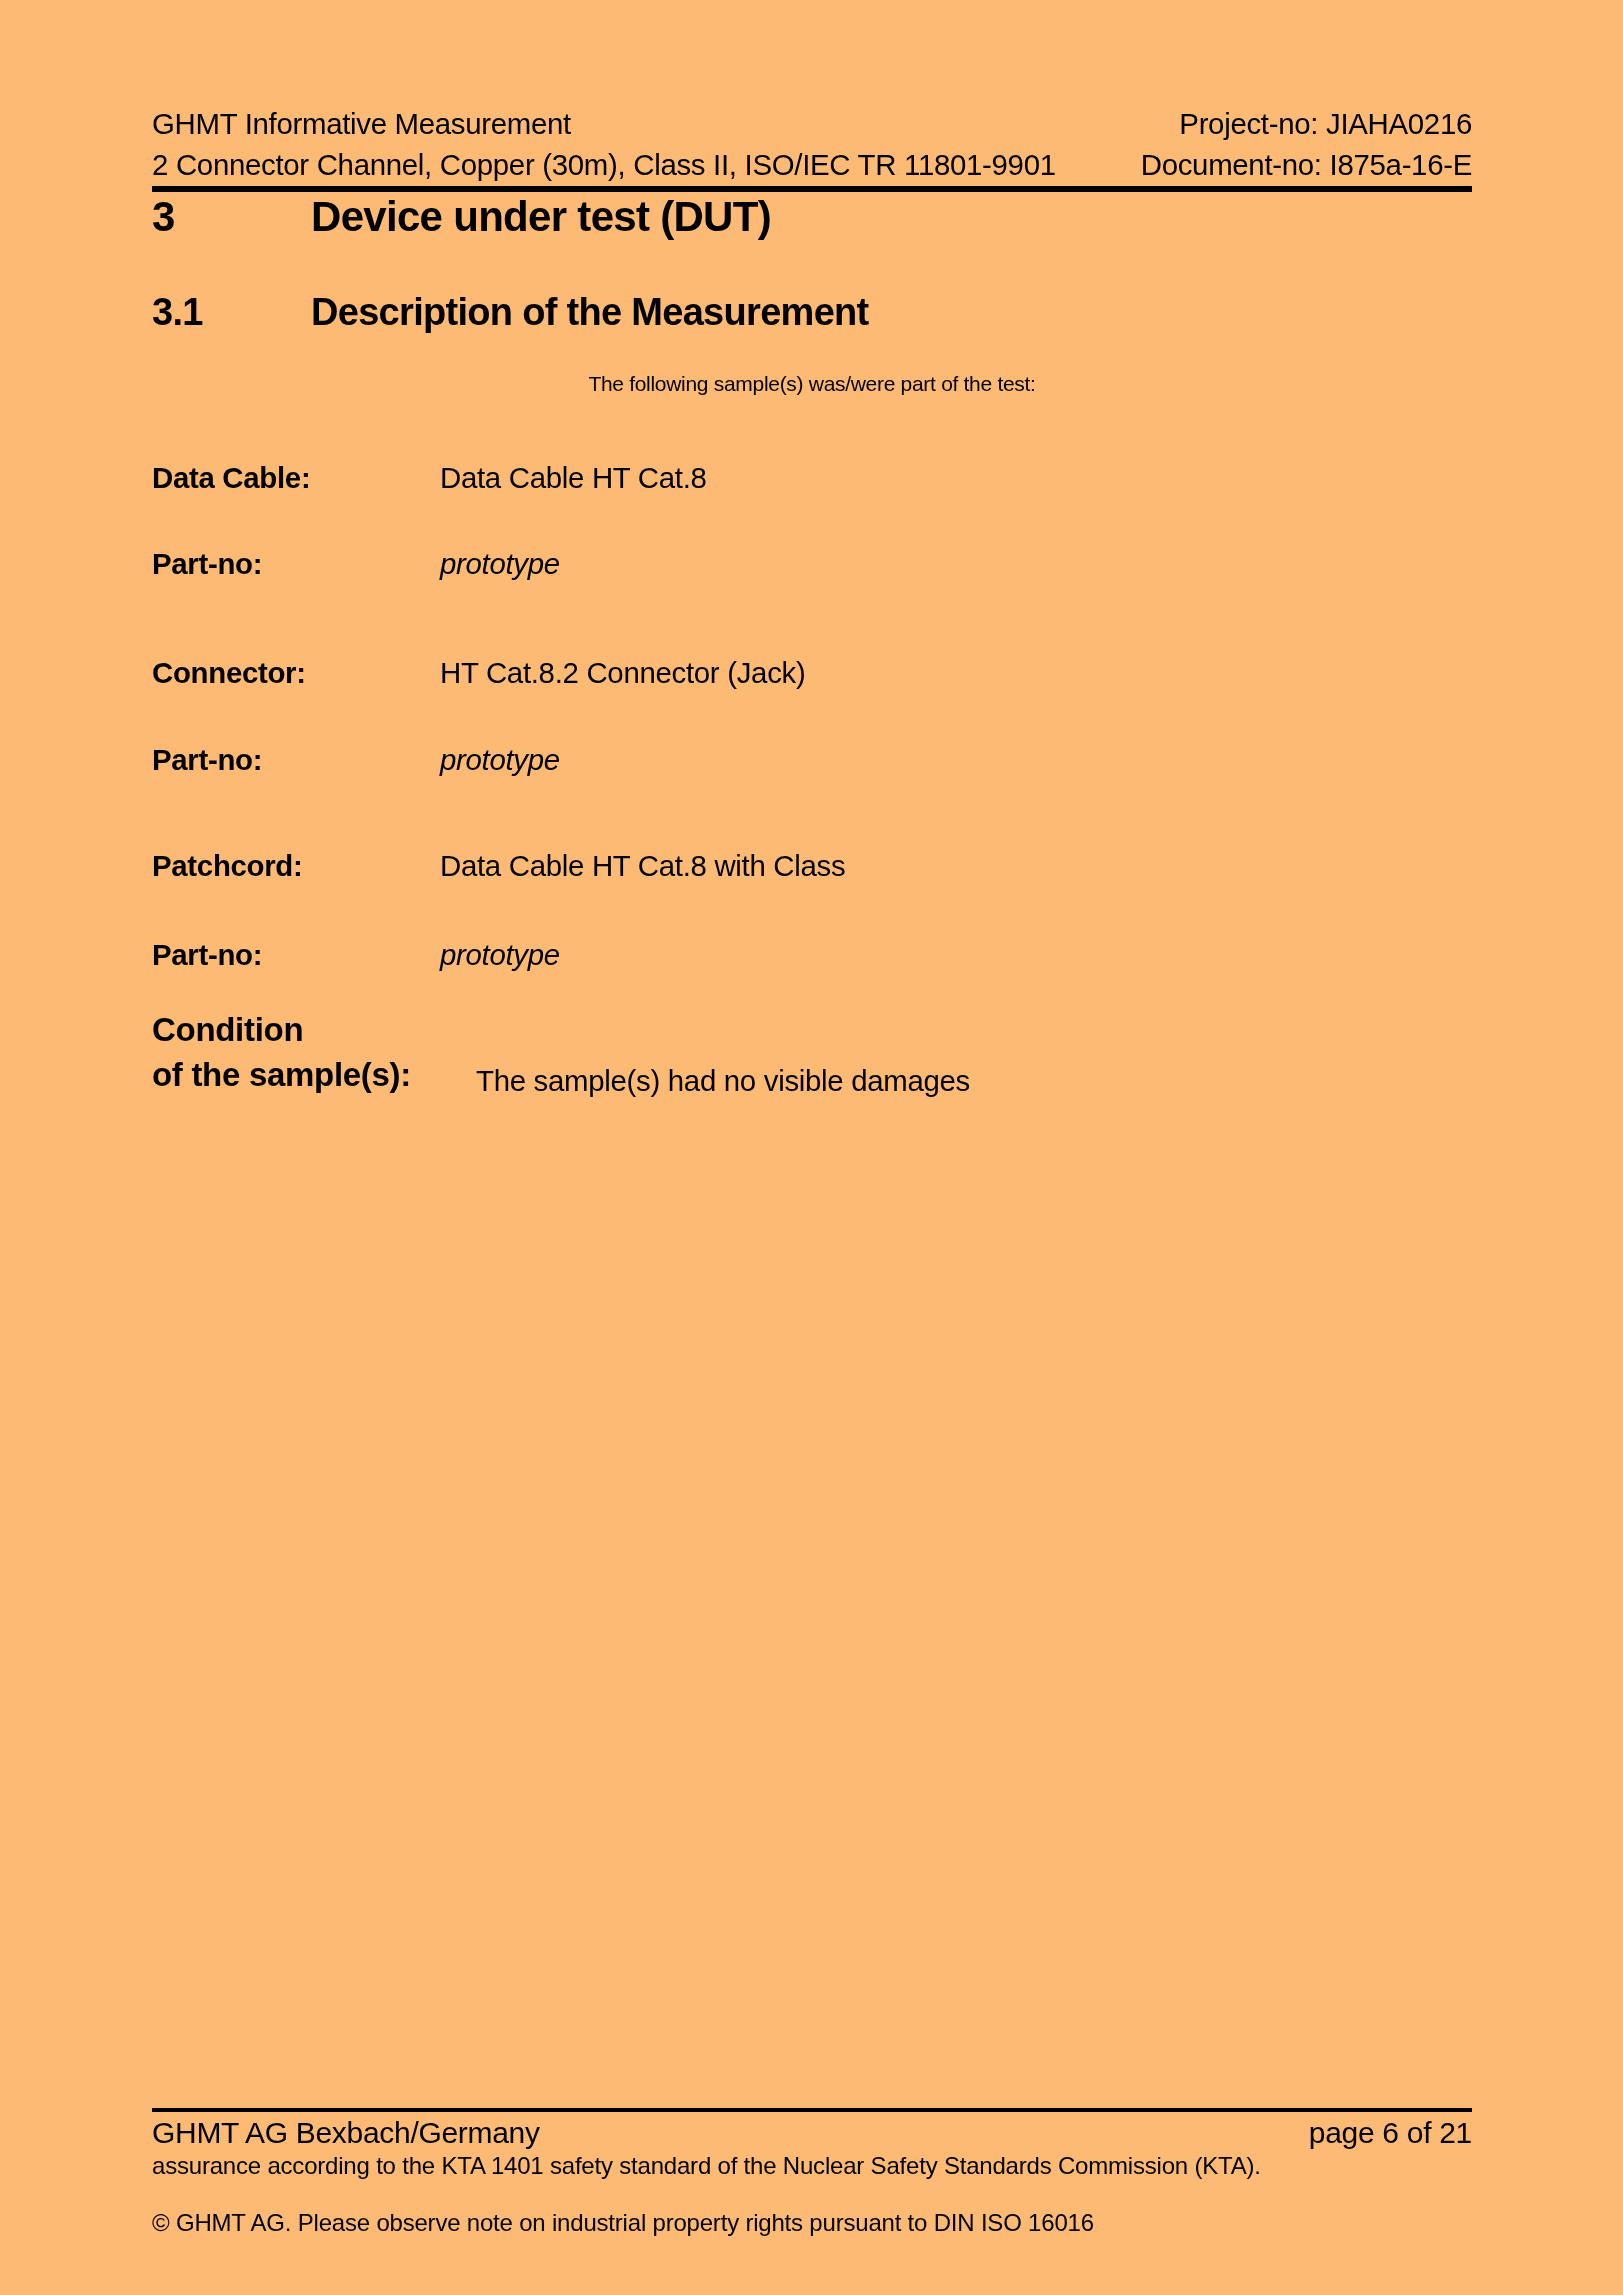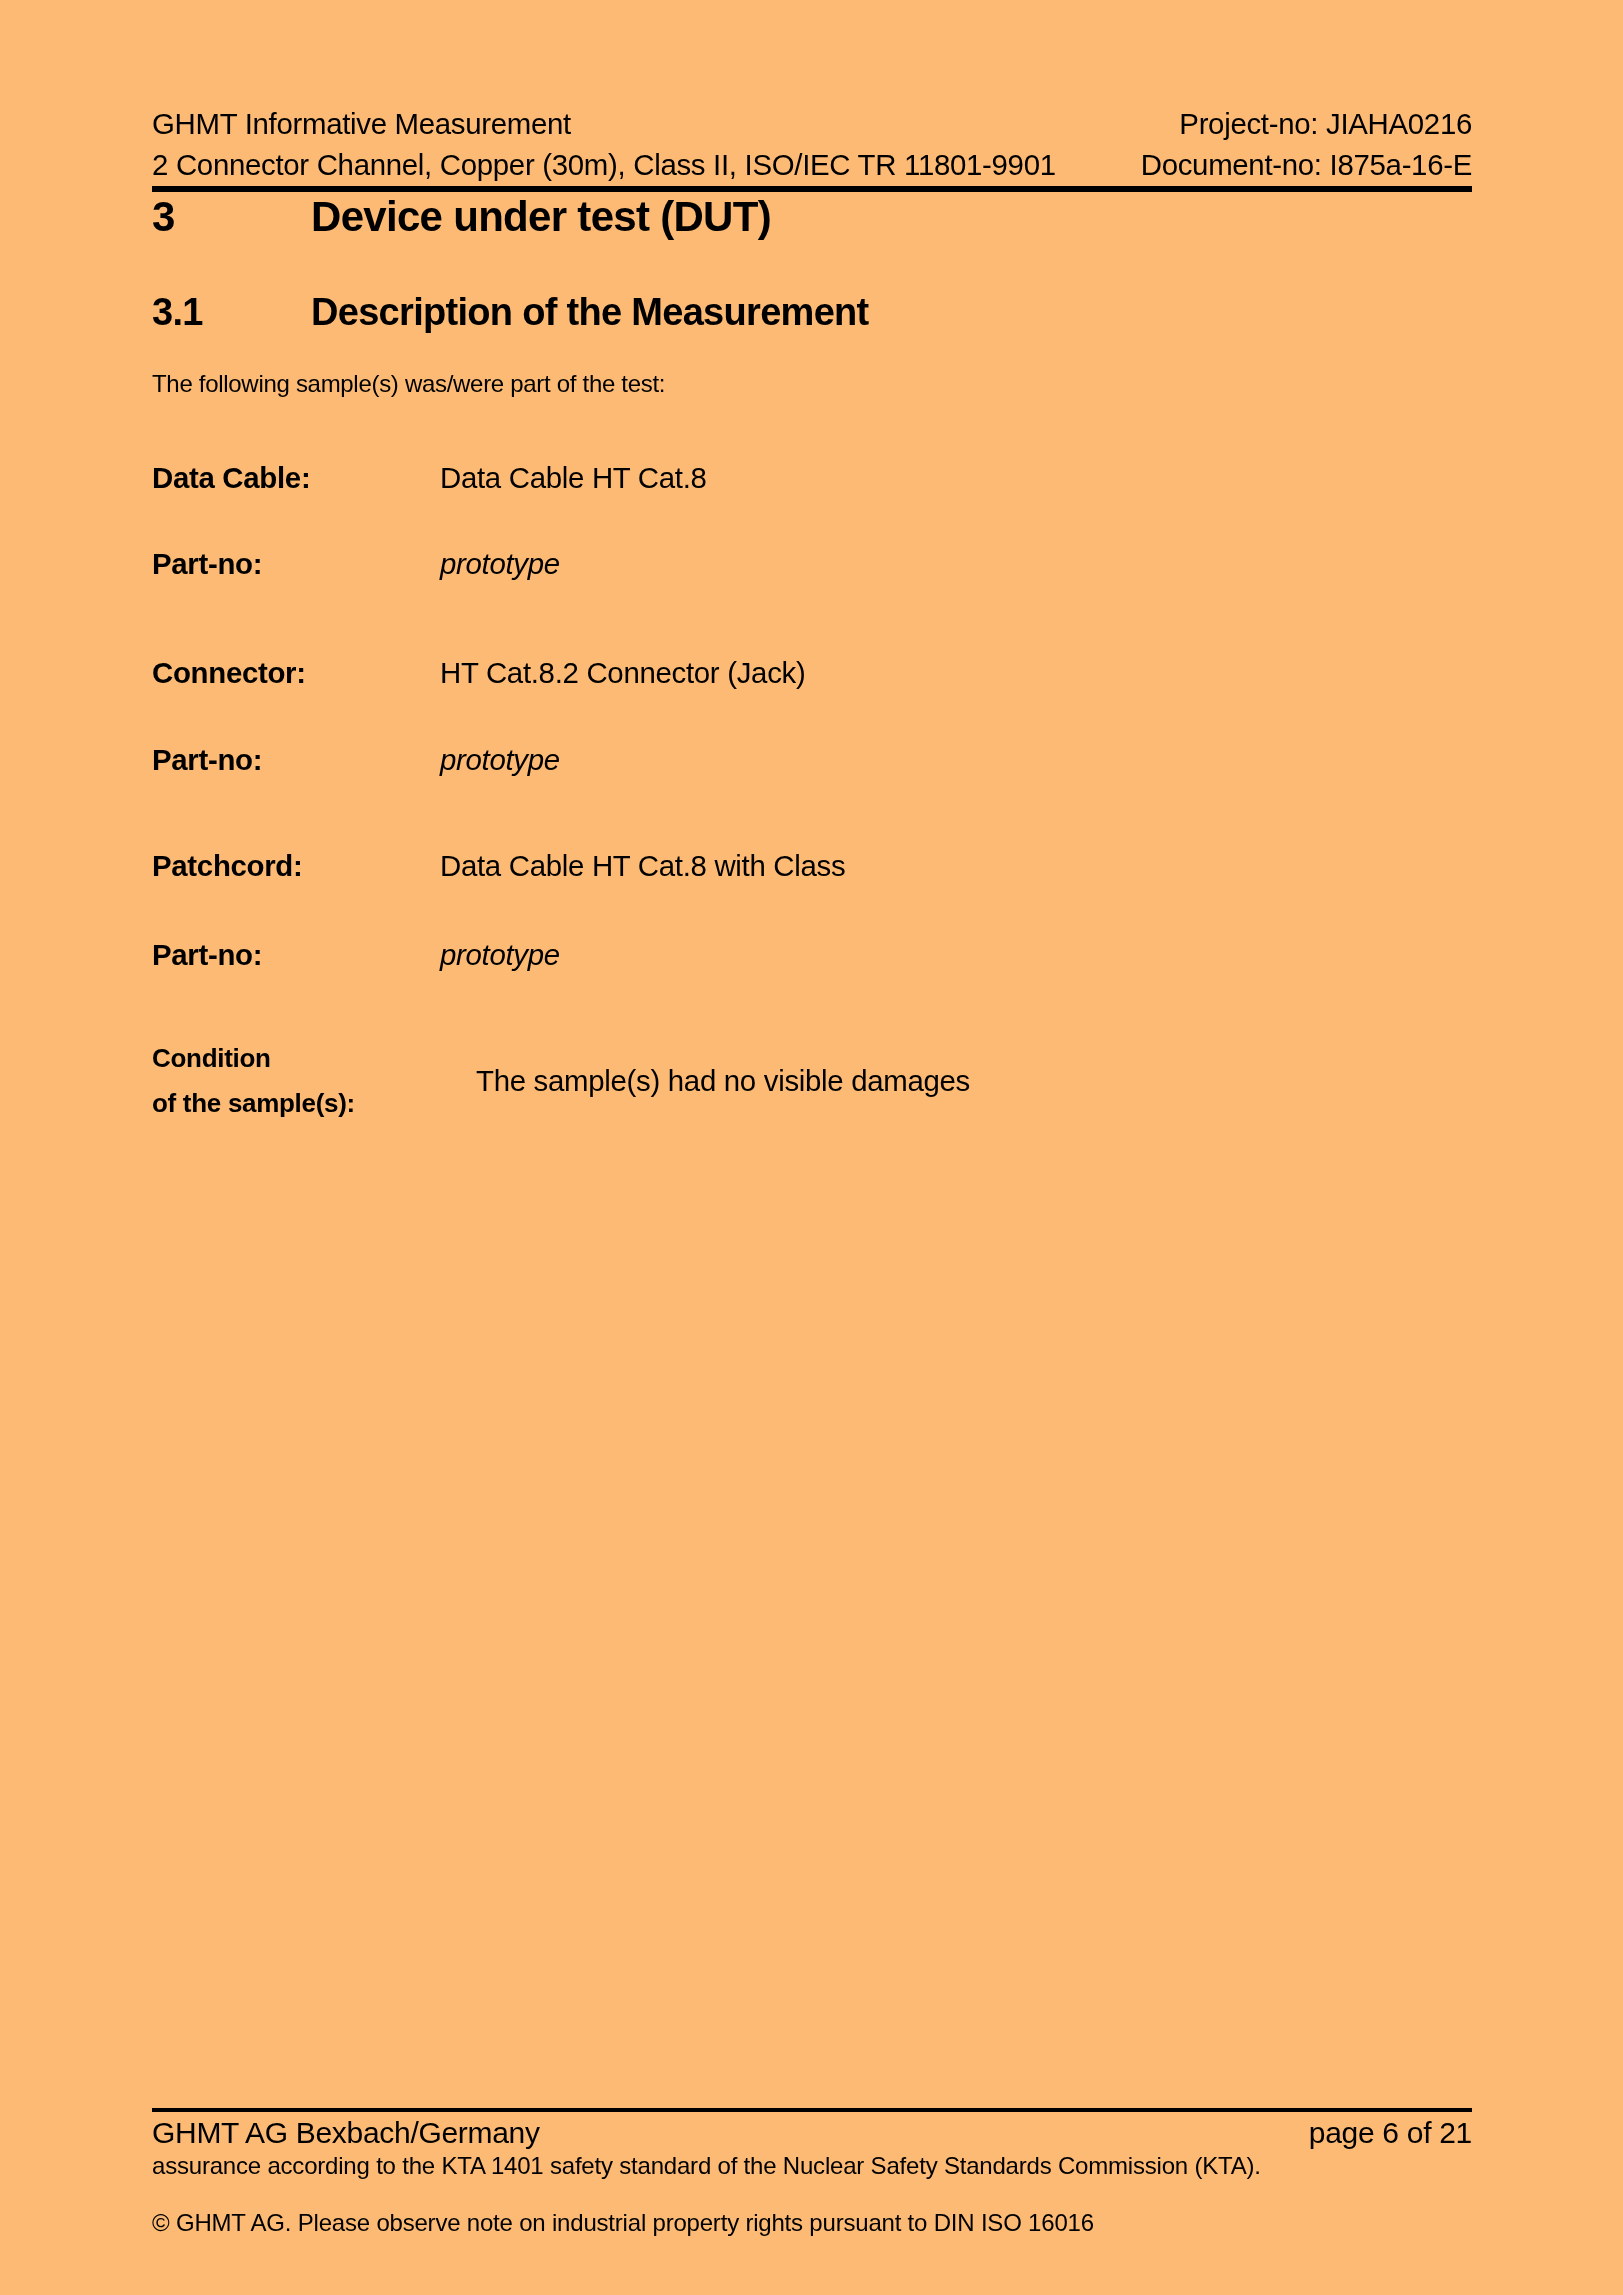--- a/index.html
+++ b/index.html
@@ -24,36 +24,36 @@
     line-height: 41px;
     white-space: nowrap;
   }
   .hdr-rule { top: 186px; height: 5.9px; background: #000; }
 
   
   .h1 { top: 195px; font-size: 42px; line-height: 43px; font-weight: 700; letter-spacing: -0.7px; white-space: nowrap; }
   .h2 { top: 292px; font-size: 38px; line-height: 41px; font-weight: 700; letter-spacing: -0.7px; white-space: nowrap; }
   .h-num { display: inline-block; width: 159px; }
 
-  .intro { top: 363px; font-size: 24px; line-height: 41px; white-space: nowrap; }
+  .intro { top: 363px; font-size: 21px; line-height: 41px; white-space: nowrap; text-align: center; }
 
   
   .spec-row { font-size: 29.4px; line-height: 41px; white-space: nowrap; }
   .spec-label { display: inline-block; width: 288px; font-weight: 700; vertical-align: top; }
   .spec-value { display: inline-block; vertical-align: top; }
   .row-0 { top: 457px; }
   .row-1 { top: 543px; }
   .row-2 { top: 652px; }
   .row-3 { top: 739px; }
   .row-4 { top: 845px; }
   .row-5 { top: 934px; }
   .italic .spec-value { font-style: italic; }
 
   
-  .cond-label { top: 1036px; width: 288px; font-size: 26px; line-height: 45px; font-weight: 700; white-space: nowrap; }
+  .cond-label { top: 1007px; width: 288px; font-size: 33px; line-height: 45px; font-weight: 700; white-space: nowrap; }
   .cond-value { top: 1060px; left: 440px; right: 151px; position: absolute; font-size: 29.4px; line-height: 41px; white-space: nowrap; margin-left: 36px; }
 
   
   .ftr-rule { top: 2108px; height: 3.9px; background: #000; }
   .ftr-org {
     top: 2112px;
     display: flex;
     justify-content: space-between;
     font-size: 30px;
     line-height: 41px;

